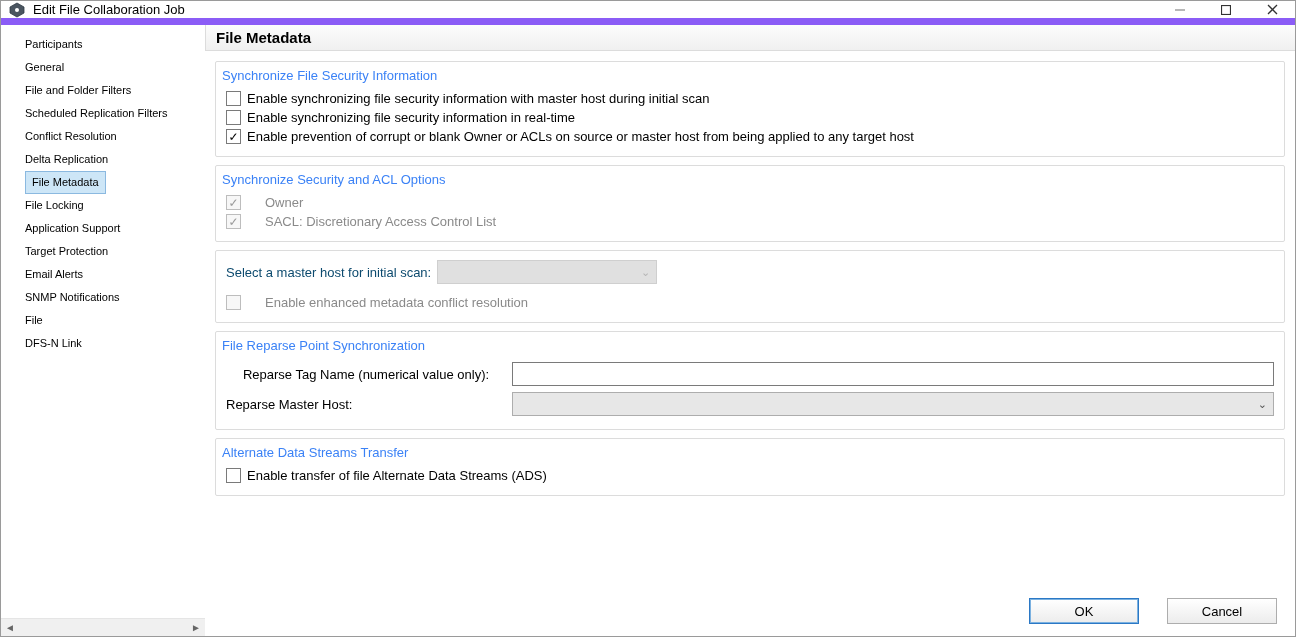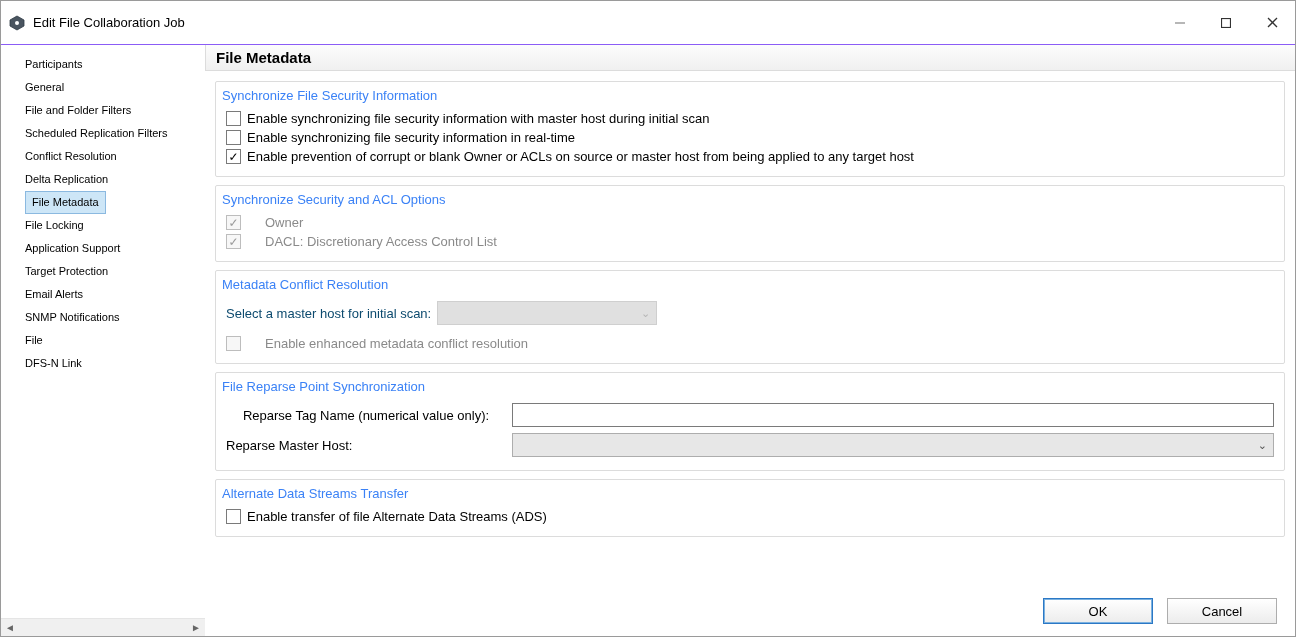--- a/index.html
+++ b/index.html
@@ -1,18 +1,18 @@
 <!DOCTYPE html>
 <html><head>
 <meta charset="utf-8">
 <style>
   * { box-sizing: border-box; }
   html, body { margin:0; padding:0; font-family: "Segoe UI", Tahoma, sans-serif; font-size:13px; color:#000; background:#fff; }
   .window { width:1296px; height:637px; border:1px solid #9a9a9a; display:flex; flex-direction:column; background:#fff; }
-  .titlebar { height:44px; display:flex; align-items:center; padding:0 0 0 8px; border-bottom:1px solid #8b5cf6; }
+  .titlebar { height:24px; display:flex; align-items:center; padding:0 0 0 8px; border-bottom:7px solid #8b5cf6; }
   .titlebar .icon { width:16px; height:16px; margin-right:8px; display:flex; align-items:center; justify-content:center; }
   .titlebar .title { flex:1; font-size:13px; }
   .winbtns { display:flex; height:100%; }
   .winbtn { width:46px; display:flex; align-items:center; justify-content:center; color:#333; }
   .winbtn svg { display:block; }
   .body { flex:1; display:flex; overflow:hidden; }
   .sidebar { width:204px; border-right:0; display:flex; flex-direction:column; }
   .navlist { flex:1; padding:8px 4px 4px 4px; overflow:hidden; white-space:nowrap; }
   .navitem { padding:2px 8px 2px 20px; cursor:default; font-size:11px; line-height:19px; }
   .navitem.selected { background:#cde6f7; border:1px solid #8bb9e0; border-radius:0; padding:1px 7px 1px 19px; display:inline-block; min-width:0; }
@@ -34,21 +34,21 @@
   .form-row { display:flex; align-items:center; gap:6px; padding:3px 0; }
   .form-label { font-size:13px; }
   .form-label.disabled { color:#0c4a6e; }
   .textinput { flex:1; height:24px; border:1px solid #7a7a7a; background:#fff; padding:0 4px; }
   .select { height:24px; border:1px solid #adadad; background:#e7e7e7; display:flex; align-items:center; justify-content:flex-end; padding:0 6px; }
   .select.disabled { border-color:#cfcfcf; background:#e0e0e0; color:#9a9a9a; }
   .select.flex { flex:1; }
   .select.fixed { width:220px; }
   .select .chevron { font-size:11px; color:#555; }
   .select.disabled .chevron { color:#b5b5b5; }
-  .footer { height:50px; display:flex; align-items:center; justify-content:flex-end; gap:14px; padding:0 18px 0 0; border-top:0; }
+  .footer { height:50px; display:flex; align-items:center; justify-content:flex-end; gap:28px; padding:0 18px 0 0; border-top:0; }
   .btn { width:110px; height:26px; border:1px solid #adadad; background:linear-gradient(#fff,#ececec); display:flex; align-items:center; justify-content:center; font-size:13px; }
   .btn.primary { border:1px solid #2b78c5; box-shadow:0 0 0 1px #7bb1e0 inset; }
 </style>
 </head>
 <body>
 
 <div class="window">
 
   <div class="titlebar">
     <span class="icon">
@@ -125,26 +125,25 @@
         </div>
 
         <div class="group">
           <div class="group-title">Synchronize Security and ACL Options</div>
           <div class="cb-line disabled">
             <span class="cb checked disabled"></span>
             <span>Owner</span>
           </div>
           <div class="cb-line disabled">
             <span class="cb checked disabled"></span>
-            <span>DACL: Discretionary Access Control List</span>
+            <span>SACL: Discretionary Access Control List</span>
           </div>
         </div>
 
         <div class="group">
-          <div class="group-title">Metadata Conflict Resolution</div>
           <div class="form-row">
             <span class="form-label disabled">Select a master host for initial scan:</span>
             <div class="select fixed disabled">
                 <span class="chevron">⌄</span>
               </div>
           </div>
           <div class="cb-line disabled" style="margin-top:6px;">
             <span class="cb disabled"></span>
             <span>Enable enhanced metadata conflict resolution</span>
           </div>

